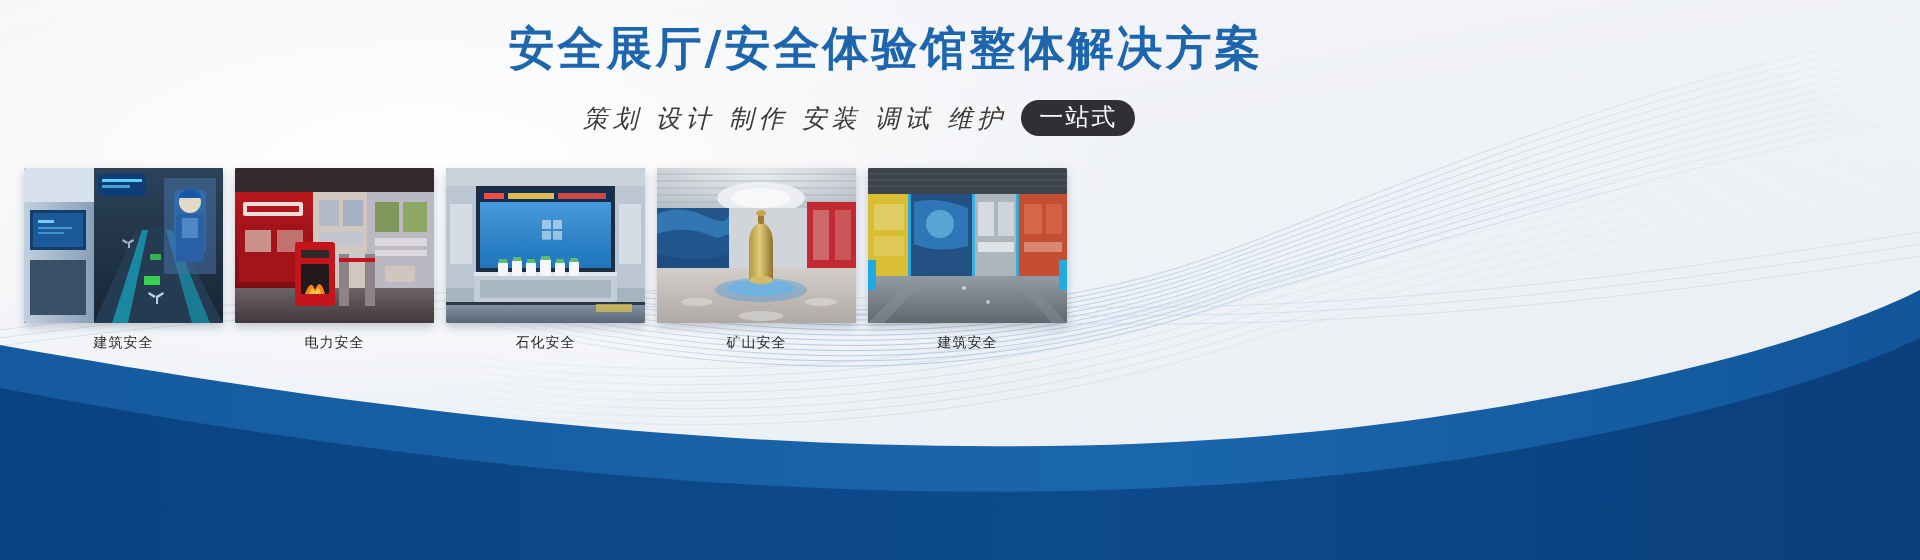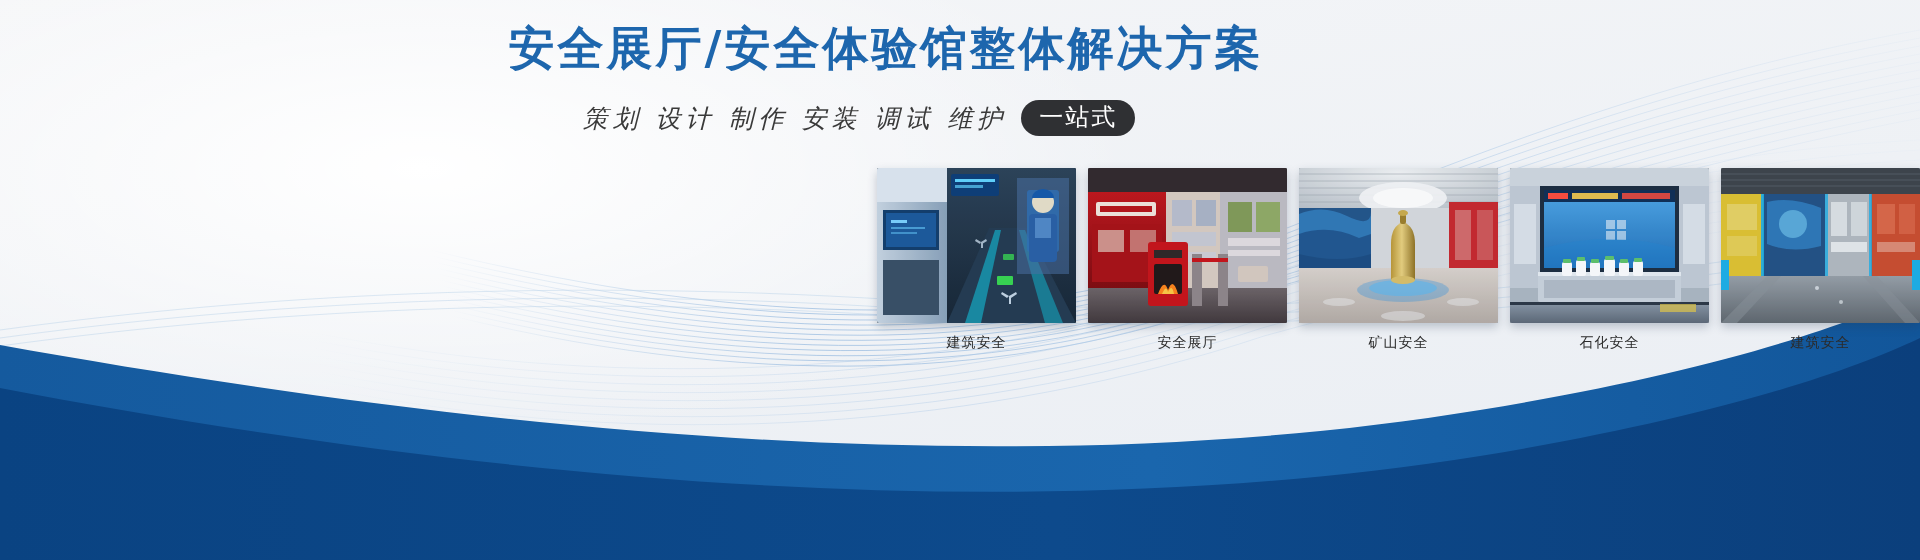--- a/index.html
+++ b/index.html
@@ -74,23 +74,24 @@
     letter-spacing: 2px;
     white-space: nowrap;
     font-family: "DejaVu Sans", "Liberation Sans", sans-serif;
   }
 
   
   .cards {
     position: absolute;
     top: 168px; left: 0; width: 1920px;
     display: flex;
-    justify-content: flex-end;
+    justify-content: flex-start;
     gap: 12px;
     z-index: 6;
+    padding-left: 24px;
   }
   .card {
     width: 199px;
     display: flex;
     flex-direction: column;
     align-items: center;
   }
   .thumb {
     width: 199px; height: 155px;
     border-radius: 2px;
@@ -271,21 +272,81 @@
           <rect x="66" y="96" width="28" height="30" rx="2" fill="#1a1a1a"></rect>
           <path d="M70 126 q6 -16 10 -4 q5 -14 10 4 z" fill="#ff8a1e"></path>
           <path d="M74 126 q4 -10 6 -2 q4 -9 6 2 z" fill="#ffd24a"></path>
           <rect x="104" y="86" width="10" height="52" fill="#8d8d92"></rect>
           <rect x="130" y="86" width="10" height="52" fill="#8d8d92"></rect>
           <rect x="104" y="90" width="36" height="4" fill="#c7161c"></rect>
           <rect x="150" y="98" width="30" height="16" rx="2" fill="#d8d4cb"></rect>
           <rect x="0" y="0" width="199" height="155" fill="#7a1418" opacity=".07"></rect>
         </svg>
       </div>
-      <div class="card-caption">安全展厅</div>
+      <div class="card-caption">电力安全</div>
+    </div>
+
+    <div class="card">
+      <div class="thumb">
+        <svg viewBox="0 0 199 155" preserveAspectRatio="none">
+          <defs>
+            <linearGradient id="c3screen" x1="0" y1="0" x2="0" y2="1">
+              <stop offset="0%" stop-color="#4fa8e8"></stop>
+                <stop offset="100%" stop-color="#1f6fb8"></stop>
+            </linearGradient>
+            <linearGradient id="c3floor" x1="0" y1="0" x2="0" y2="1">
+              <stop offset="0%" stop-color="#8d9aa8"></stop>
+                <stop offset="100%" stop-color="#5d6875"></stop>
+            </linearGradient>
+          </defs>
+          <rect width="199" height="155" fill="#aeb8c2"></rect>
+          <rect x="0" y="0" width="199" height="18" fill="#d2d9e0"></rect>
+          <rect x="0" y="18" width="30" height="102" fill="#c4cdd6"></rect>
+          <rect x="169" y="18" width="30" height="102" fill="#c4cdd6"></rect>
+          <rect x="30" y="18" width="139" height="86" fill="#1b2b3d"></rect>
+          <rect x="34" y="22" width="131" height="78" fill="url(#c3screen)"></rect>
+          <rect x="34" y="22" width="131" height="12" fill="#0d2c52"></rect>
+          <rect x="38" y="25" width="20" height="6" fill="#ff4b3a"></rect>
+          <rect x="62" y="25" width="46" height="6" fill="#ffd24a" opacity=".9"></rect>
+          <rect x="112" y="25" width="48" height="6" fill="#ff4b3a" opacity=".85"></rect>
+          <g fill="#ffffff" opacity=".55">
+            <rect x="96" y="52" width="9" height="9"></rect>
+              <rect x="107" y="52" width="9" height="9"></rect>
+            <rect x="96" y="63" width="9" height="9"></rect>
+              <rect x="107" y="63" width="9" height="9"></rect>
+          </g>
+          <path d="M34 100 L165 100 L165 80 Q100 62 34 80 Z" fill="#1f86d4" opacity=".35"></path>
+          <rect x="28" y="104" width="143" height="30" rx="2" fill="#cdd5dd"></rect>
+          <rect x="28" y="104" width="143" height="4" fill="#e9eef3"></rect>
+          <rect x="34" y="112" width="131" height="18" fill="#b3bdc7"></rect>
+          <g fill="#ffffff">
+            <rect x="52" y="94" width="10" height="14" rx="2"></rect>
+            <rect x="66" y="92" width="10" height="16" rx="2"></rect>
+            <rect x="80" y="94" width="10" height="14" rx="2"></rect>
+            <rect x="94" y="91" width="11" height="17" rx="2"></rect>
+            <rect x="109" y="94" width="10" height="14" rx="2"></rect>
+            <rect x="123" y="93" width="10" height="15" rx="2"></rect>
+          </g>
+          <g fill="#5ec46a">
+            <rect x="53" y="91" width="8" height="4" rx="1"></rect>
+            <rect x="67" y="89" width="8" height="4" rx="1"></rect>
+            <rect x="81" y="91" width="8" height="4" rx="1"></rect>
+            <rect x="95" y="88" width="9" height="4" rx="1"></rect>
+            <rect x="110" y="91" width="8" height="4" rx="1"></rect>
+            <rect x="124" y="90" width="8" height="4" rx="1"></rect>
+          </g>
+          <rect x="0" y="134" width="199" height="21" fill="url(#c3floor)"></rect>
+          <rect x="0" y="134" width="199" height="3" fill="#2b3642"></rect>
+          <rect x="150" y="136" width="36" height="8" fill="#e0c54a" opacity=".75"></rect>
+          <rect x="4" y="36" width="22" height="60" fill="#dde4ea"></rect>
+          <rect x="173" y="36" width="22" height="60" fill="#dde4ea"></rect>
+          <rect x="0" y="0" width="199" height="155" fill="#3d6e9e" opacity=".06"></rect>
+        </svg>
+      </div>
+      <div class="card-caption">石化安全</div>
     </div>
 
     <div class="card">
       <div class="thumb">
         <svg viewBox="0 0 199 155" preserveAspectRatio="none">
           <defs>
             <radialGradient id="c4ceil" cx="0.5" cy="0.1" r="0.8">
               <stop offset="0%" stop-color="#f1f3f5"></stop>
                 <stop offset="100%" stop-color="#b9c1c9"></stop>
             </radialGradient>
@@ -326,80 +387,20 @@
           <ellipse cx="104" cy="45" rx="5" ry="3" fill="#c9a945"></ellipse>
           <g fill="#f0f2f4" opacity=".45">
             <ellipse cx="40" cy="134" rx="16" ry="4"></ellipse>
               <ellipse cx="164" cy="134" rx="16" ry="4"></ellipse>
             <ellipse cx="104" cy="148" rx="22" ry="5"></ellipse>
           </g>
           <rect x="0" y="0" width="199" height="155" fill="#9aa6b4" opacity=".08"></rect>
         </svg>
       </div>
       <div class="card-caption">矿山安全</div>
-    </div>
-
-    <div class="card">
-      <div class="thumb">
-        <svg viewBox="0 0 199 155" preserveAspectRatio="none">
-          <defs>
-            <linearGradient id="c3screen" x1="0" y1="0" x2="0" y2="1">
-              <stop offset="0%" stop-color="#4fa8e8"></stop>
-                <stop offset="100%" stop-color="#1f6fb8"></stop>
-            </linearGradient>
-            <linearGradient id="c3floor" x1="0" y1="0" x2="0" y2="1">
-              <stop offset="0%" stop-color="#8d9aa8"></stop>
-                <stop offset="100%" stop-color="#5d6875"></stop>
-            </linearGradient>
-          </defs>
-          <rect width="199" height="155" fill="#aeb8c2"></rect>
-          <rect x="0" y="0" width="199" height="18" fill="#d2d9e0"></rect>
-          <rect x="0" y="18" width="30" height="102" fill="#c4cdd6"></rect>
-          <rect x="169" y="18" width="30" height="102" fill="#c4cdd6"></rect>
-          <rect x="30" y="18" width="139" height="86" fill="#1b2b3d"></rect>
-          <rect x="34" y="22" width="131" height="78" fill="url(#c3screen)"></rect>
-          <rect x="34" y="22" width="131" height="12" fill="#0d2c52"></rect>
-          <rect x="38" y="25" width="20" height="6" fill="#ff4b3a"></rect>
-          <rect x="62" y="25" width="46" height="6" fill="#ffd24a" opacity=".9"></rect>
-          <rect x="112" y="25" width="48" height="6" fill="#ff4b3a" opacity=".85"></rect>
-          <g fill="#ffffff" opacity=".55">
-            <rect x="96" y="52" width="9" height="9"></rect>
-              <rect x="107" y="52" width="9" height="9"></rect>
-            <rect x="96" y="63" width="9" height="9"></rect>
-              <rect x="107" y="63" width="9" height="9"></rect>
-          </g>
-          <path d="M34 100 L165 100 L165 80 Q100 62 34 80 Z" fill="#1f86d4" opacity=".35"></path>
-          <rect x="28" y="104" width="143" height="30" rx="2" fill="#cdd5dd"></rect>
-          <rect x="28" y="104" width="143" height="4" fill="#e9eef3"></rect>
-          <rect x="34" y="112" width="131" height="18" fill="#b3bdc7"></rect>
-          <g fill="#ffffff">
-            <rect x="52" y="94" width="10" height="14" rx="2"></rect>
-            <rect x="66" y="92" width="10" height="16" rx="2"></rect>
-            <rect x="80" y="94" width="10" height="14" rx="2"></rect>
-            <rect x="94" y="91" width="11" height="17" rx="2"></rect>
-            <rect x="109" y="94" width="10" height="14" rx="2"></rect>
-            <rect x="123" y="93" width="10" height="15" rx="2"></rect>
-          </g>
-          <g fill="#5ec46a">
-            <rect x="53" y="91" width="8" height="4" rx="1"></rect>
-            <rect x="67" y="89" width="8" height="4" rx="1"></rect>
-            <rect x="81" y="91" width="8" height="4" rx="1"></rect>
-            <rect x="95" y="88" width="9" height="4" rx="1"></rect>
-            <rect x="110" y="91" width="8" height="4" rx="1"></rect>
-            <rect x="124" y="90" width="8" height="4" rx="1"></rect>
-          </g>
-          <rect x="0" y="134" width="199" height="21" fill="url(#c3floor)"></rect>
-          <rect x="0" y="134" width="199" height="3" fill="#2b3642"></rect>
-          <rect x="150" y="136" width="36" height="8" fill="#e0c54a" opacity=".75"></rect>
-          <rect x="4" y="36" width="22" height="60" fill="#dde4ea"></rect>
-          <rect x="173" y="36" width="22" height="60" fill="#dde4ea"></rect>
-          <rect x="0" y="0" width="199" height="155" fill="#3d6e9e" opacity=".06"></rect>
-        </svg>
-      </div>
-      <div class="card-caption">石化安全</div>
     </div>
 
     <div class="card">
       <div class="thumb">
         <svg viewBox="0 0 199 155" preserveAspectRatio="none">
           <defs>
             <linearGradient id="c5floor" x1="0" y1="0" x2="0" y2="1">
               <stop offset="0%" stop-color="#9aa2ab"></stop>
                 <stop offset="100%" stop-color="#5f666e"></stop>
             </linearGradient>

